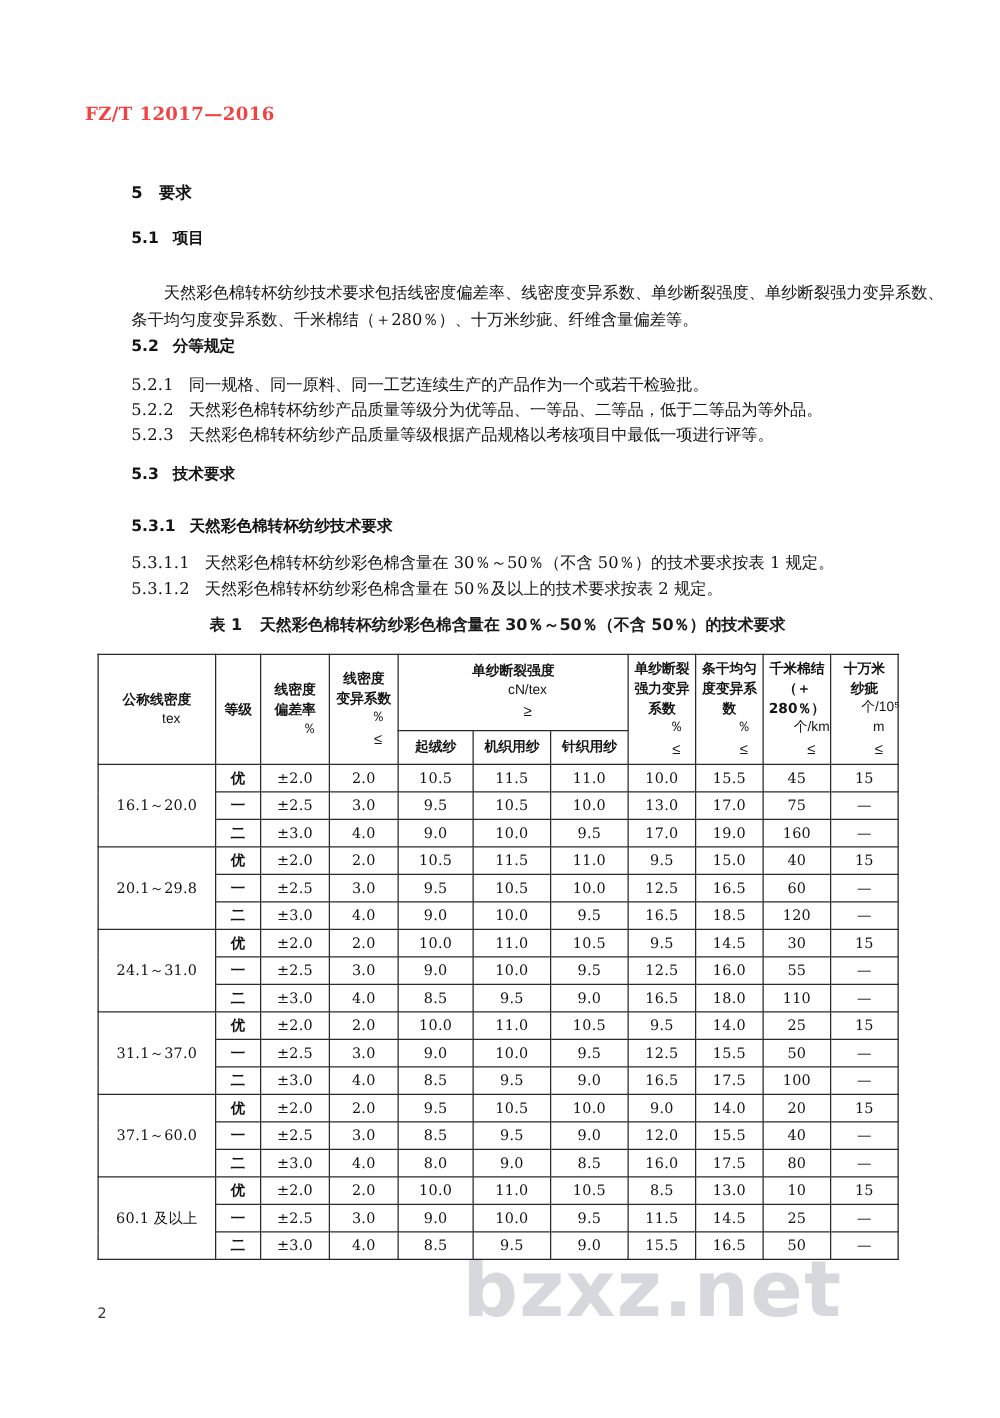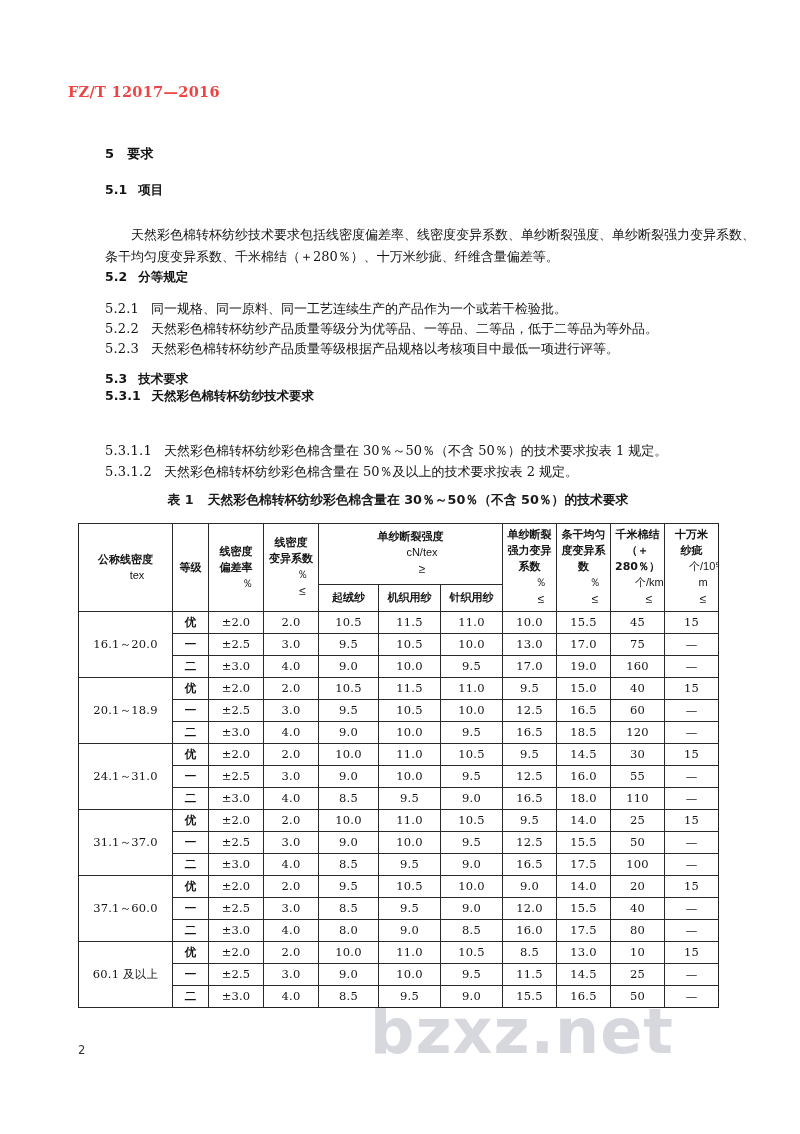--- a/index.html
+++ b/index.html
@@ -217,21 +217,21 @@
     </div>
 
     <div class="blk clause" style="left:68px; top:339px;">
       <span class="num">5.2.3</span><span>天然彩色棉转杯纺纱产品质量等级根据产品规格以考核项目中最低一项进行评等。</span>
     </div>
 
     <div class="blk h2" style="left:68px; top:371px;">
       <span class="num">5.3</span><span>技术要求</span>
     </div>
 
-    <div class="blk h3" style="left:68px; top:388px;">
+    <div class="blk h3" style="left:68px; top:413px;">
       <span class="num">5.3.1</span><span>天然彩色棉转杯纺纱技术要求</span>
     </div>
 
     <div class="blk clause" style="left:68px; top:441px;">
       <span class="num">5.3.1.1</span><span>天然彩色棉转杯纺纱彩色棉含量在 30％～50％（不含 50％）的技术要求按表 1 规定。</span>
     </div>
 
     <div class="blk clause" style="left:68px; top:462px;">
       <span class="num">5.3.1.2</span><span>天然彩色棉转杯纺纱彩色棉含量在 50％及以上的技术要求按表 2 规定。</span>
     </div>
@@ -344,21 +344,21 @@
             <td class="val">4.0</td>
             <td class="val">9.0</td>
             <td class="val">10.0</td>
             <td class="val">9.5</td>
             <td class="val">17.0</td>
             <td class="val">19.0</td>
             <td class="val">160</td>
             <td class="val outer-r">—</td>
           </tr>
           <tr class="group-start">
-            <td class="density outer-l" rowspan="3">20.1～18.9</td>
+            <td class="density outer-l" rowspan="3">20.1～29.8</td>
             <td class="grade val">优</td>
             <td class="val">±2.0</td>
             <td class="val">2.0</td>
             <td class="val">10.5</td>
             <td class="val">11.5</td>
             <td class="val">11.0</td>
             <td class="val">9.5</td>
             <td class="val">15.0</td>
             <td class="val">40</td>
             <td class="val outer-r">15</td>

